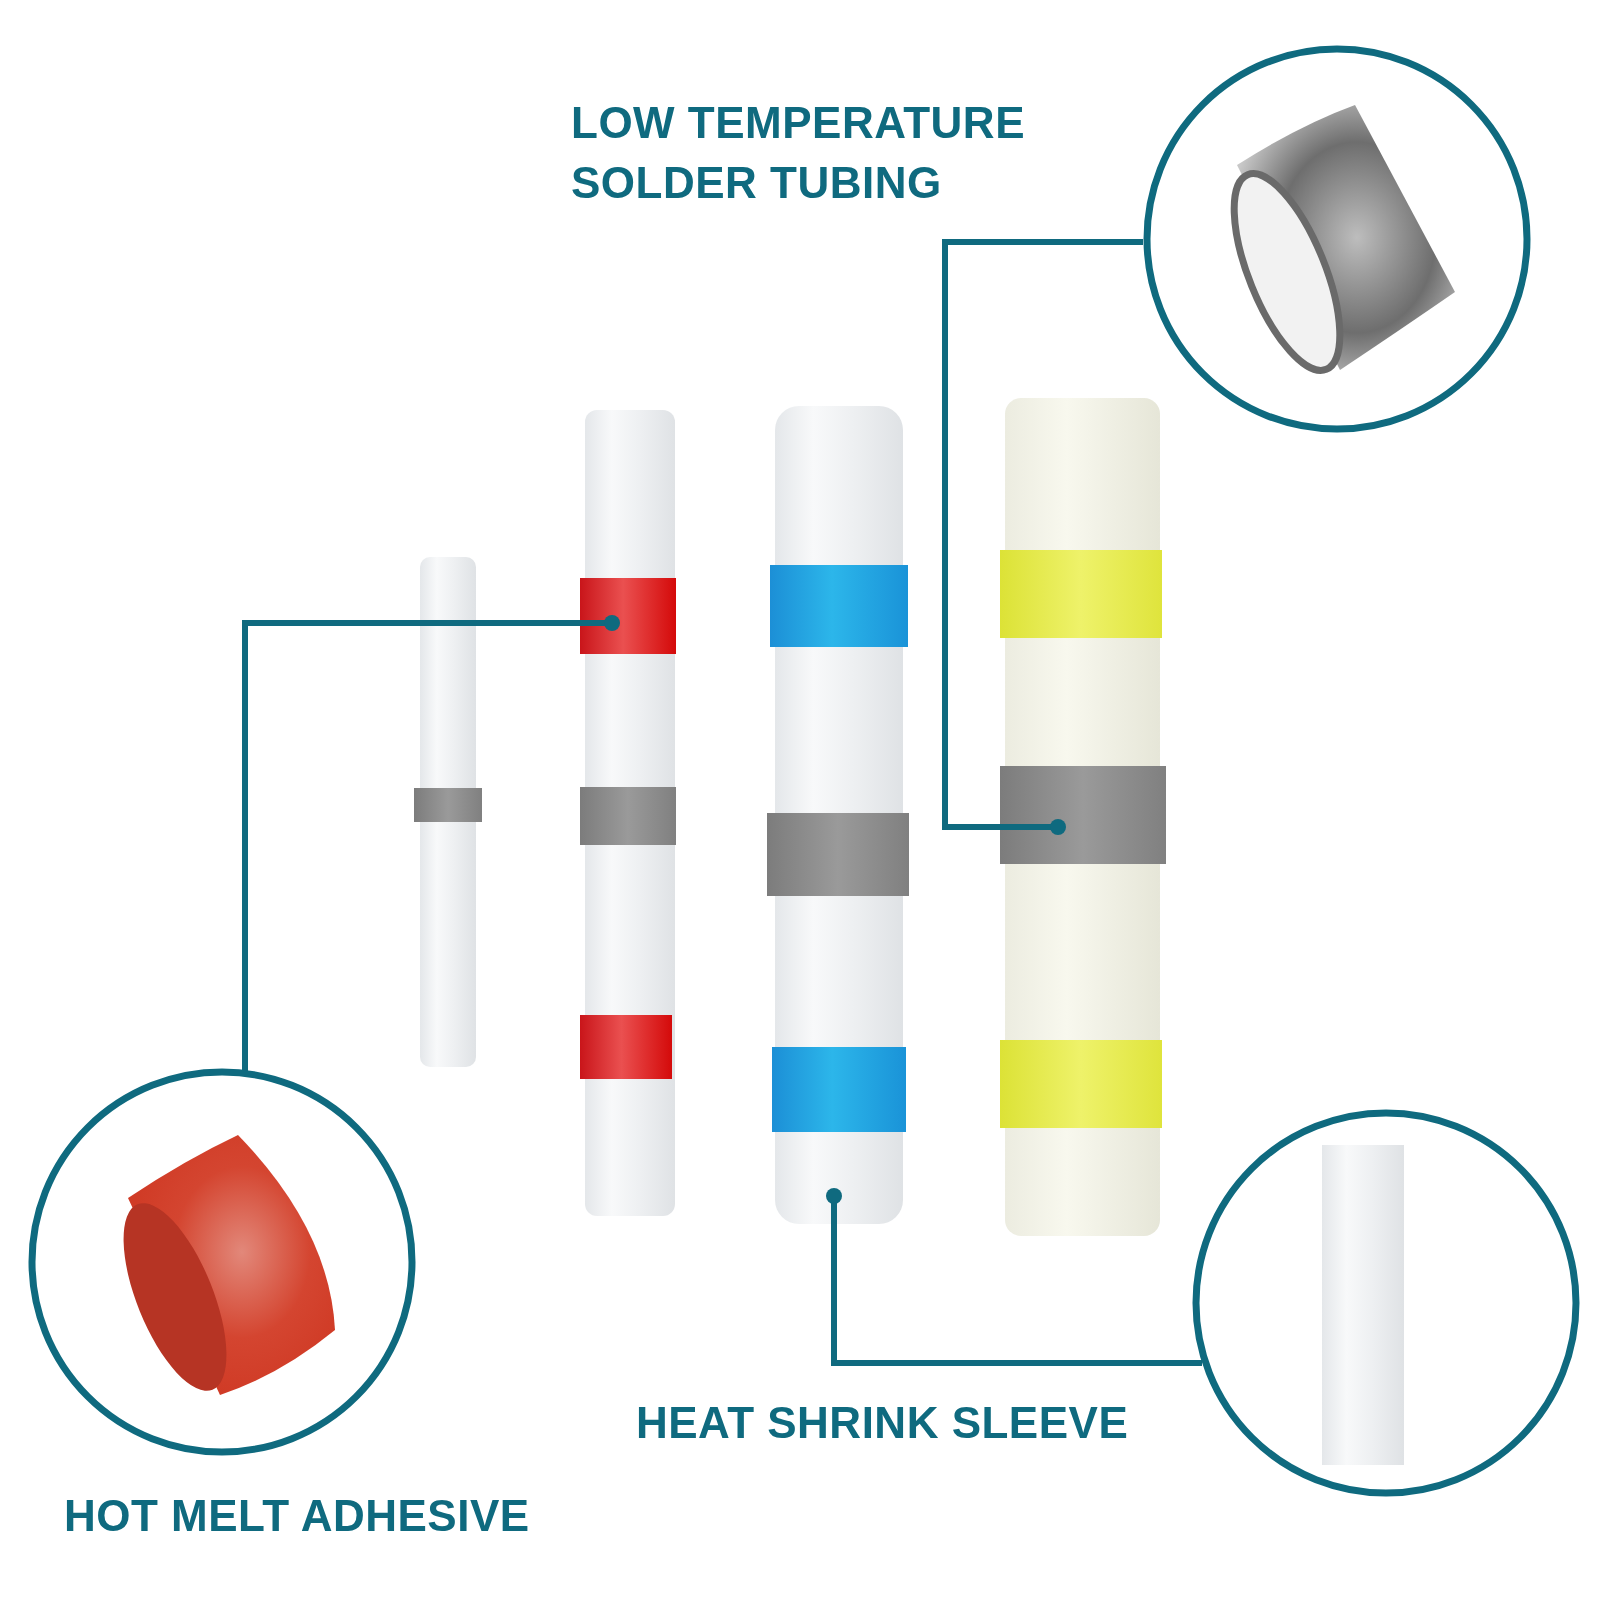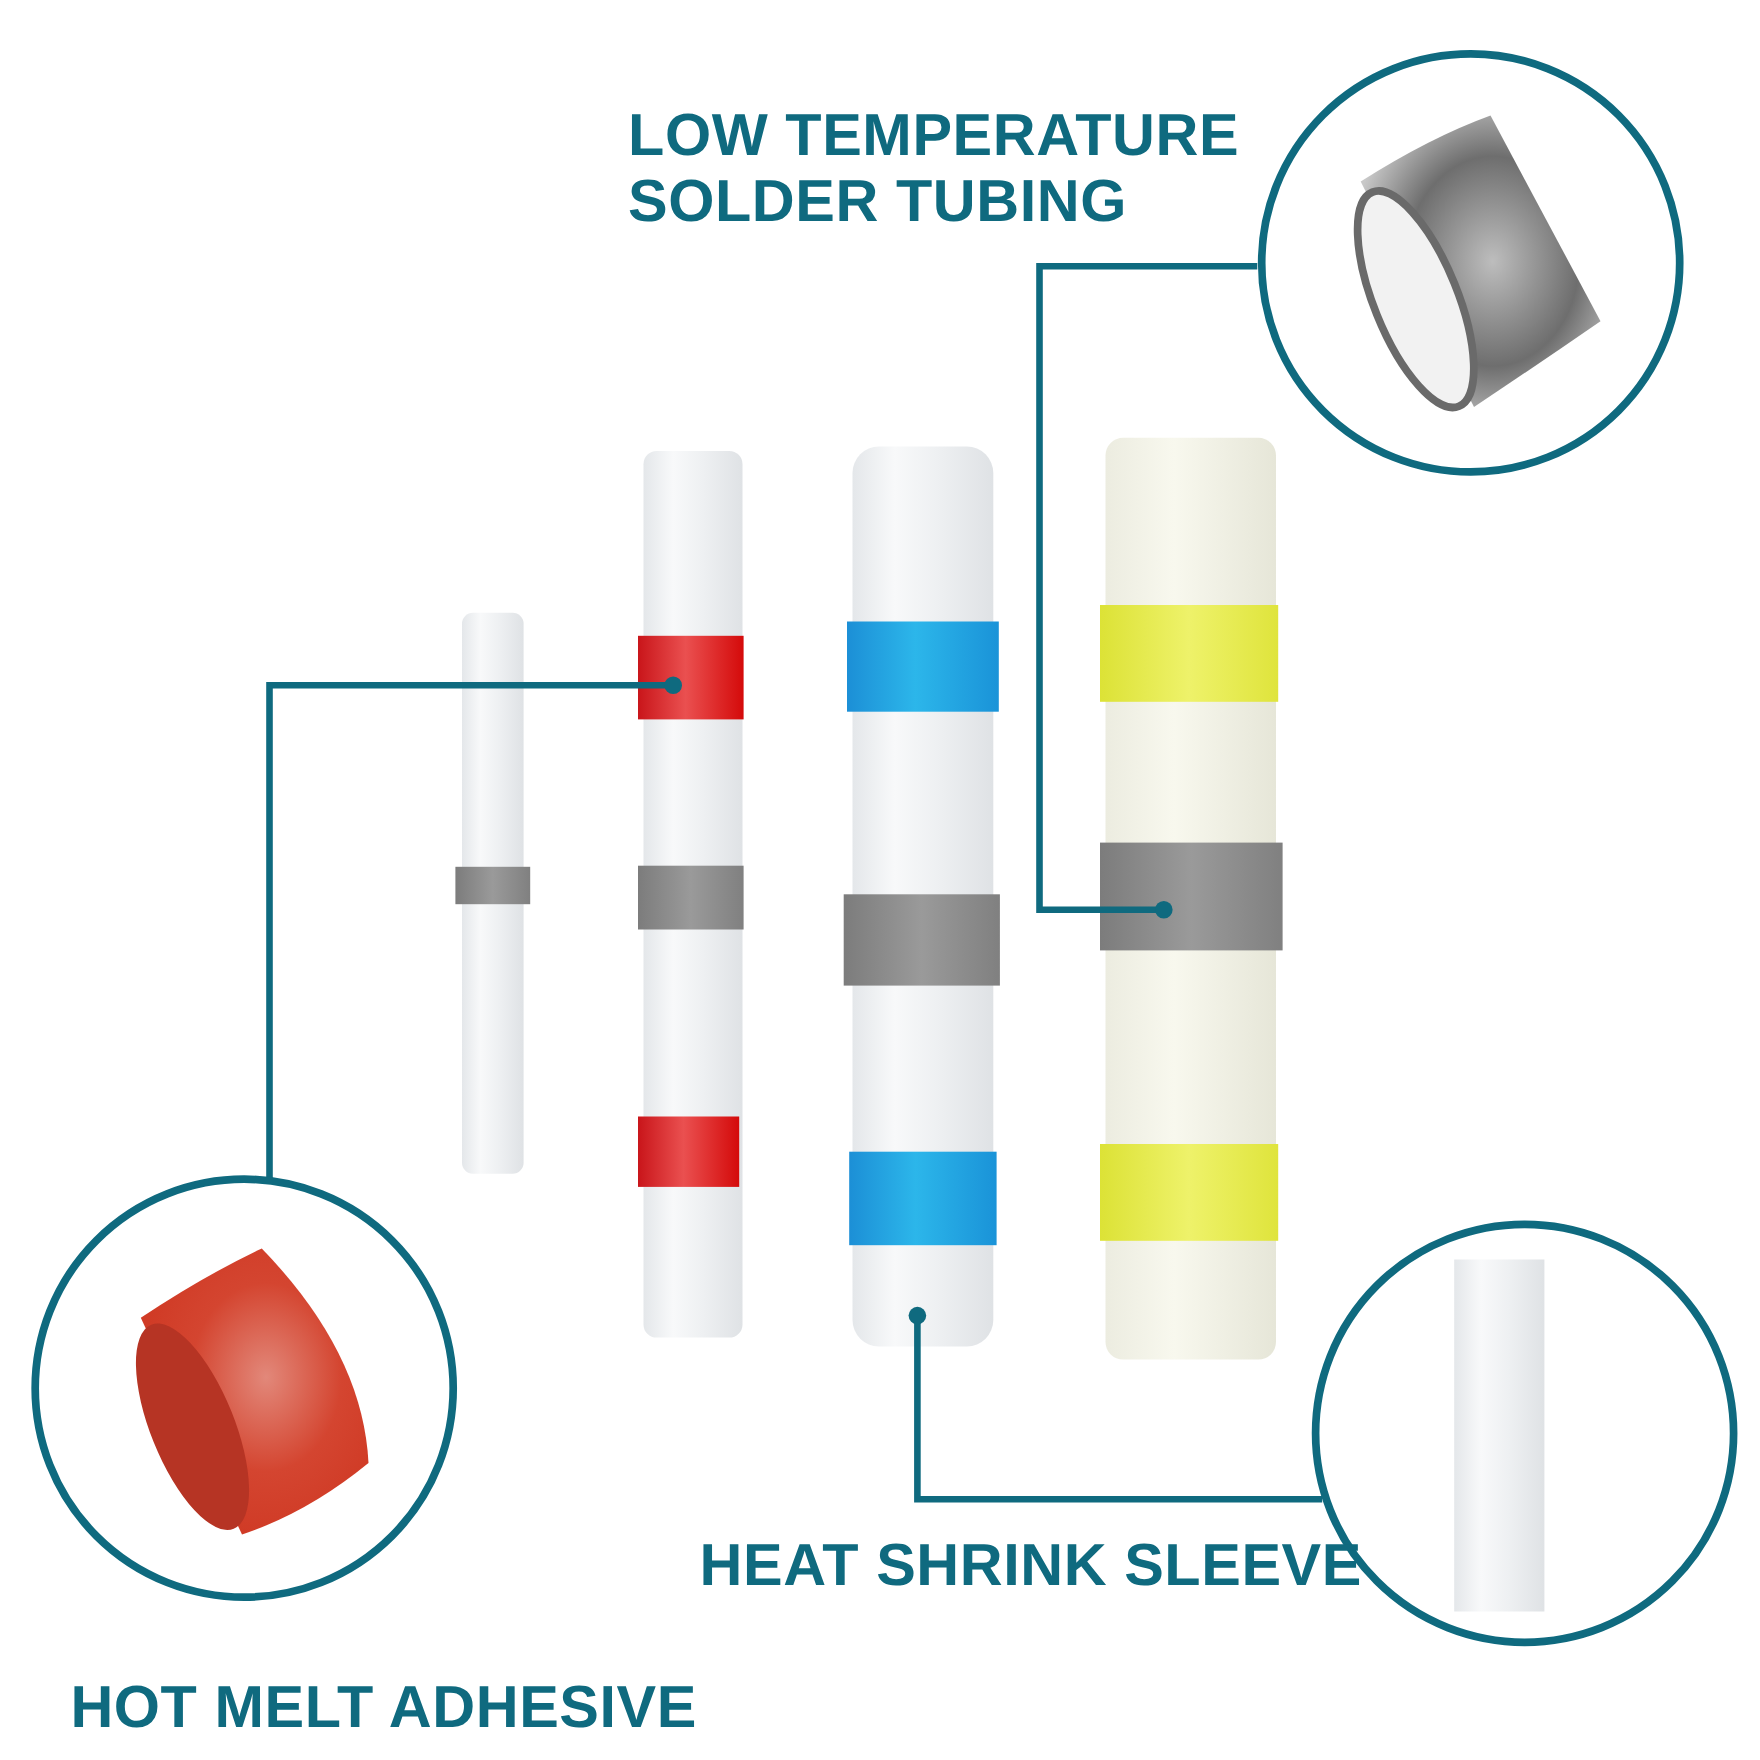--- a/index.html
+++ b/index.html
@@ -1,17 +1,17 @@
 <!DOCTYPE html>
 <html><head>
 <meta charset="utf-8">
 <style>
   html, body { margin: 0; padding: 0; background: #ffffff; }
   body { width: 1600px; height: 1600px; position: relative; overflow: hidden; font-family: "Liberation Sans", sans-serif; }
-  .label { position: absolute; color: #0f6a7f; font-weight: bold; font-size: 54px; line-height: 60px; letter-spacing: 0.5px; white-space: nowrap; }
+  .label { position: absolute; color: #0f6a7f; font-weight: bold; font-size: 44px; line-height: 60px; letter-spacing: 0.5px; white-space: nowrap; }
   svg.canvas { position: absolute; left: 0; top: 0; }
 </style>
 </head>
 <body>
 
 <svg class="canvas" width="1600" height="1600" viewBox="0 0 1600 1600">
   <defs>
     <linearGradient id="tubeGrad" x1="0" x2="1" y1="0" y2="0">
       <stop offset="0" stop-color="#e4e7ea"></stop>
       <stop offset="0.3" stop-color="#f8f9fa"></stop>
@@ -103,14 +103,14 @@
   </g>
 
   <g>
     <circle cx="1386" cy="1303" r="190" fill="#ffffff" stroke="#0f6a7f" stroke-width="7"></circle>
     <rect x="1322" y="1145" width="82" height="320" fill="url(#tubeGrad)"></rect>
   </g>
 </svg>
 
 <div class="label" style="left:571px; top:93px;">LOW TEMPERATURE</div>
 <div class="label" style="left:571px; top:153px;">SOLDER TUBING</div>
-<div class="label" style="left:64px; top:1486px;margin-top:36px;">HOT MELT ADHESIVE</div>
+<div class="label" style="left:64px; top:1486px;">HOT MELT ADHESIVE</div>
 <div class="label" style="left:636px; top:1393px;">HEAT SHRINK SLEEVE</div>
 
 </body></html>

